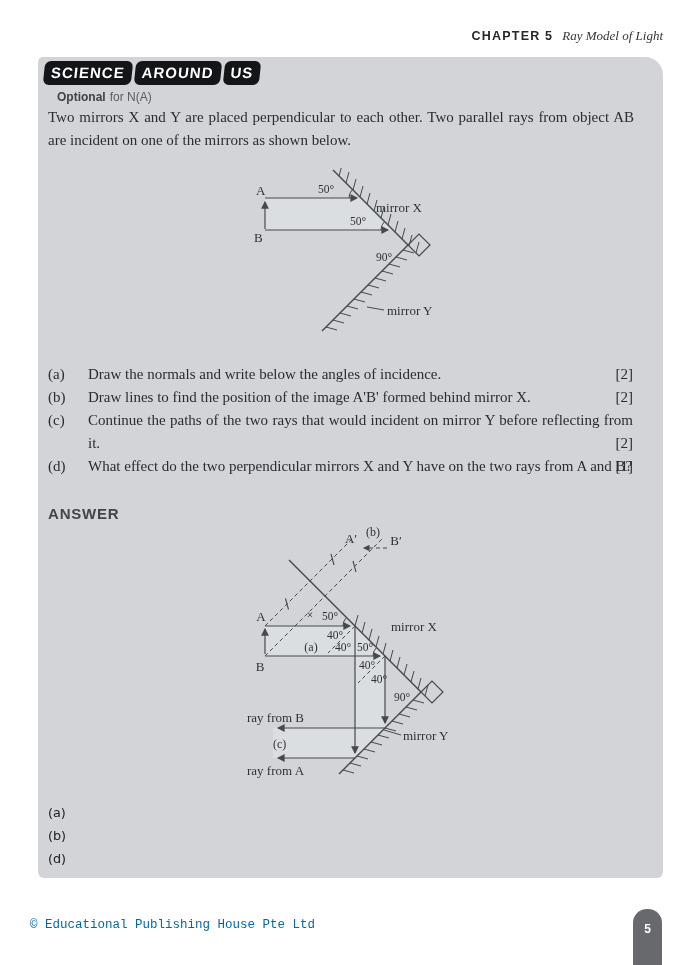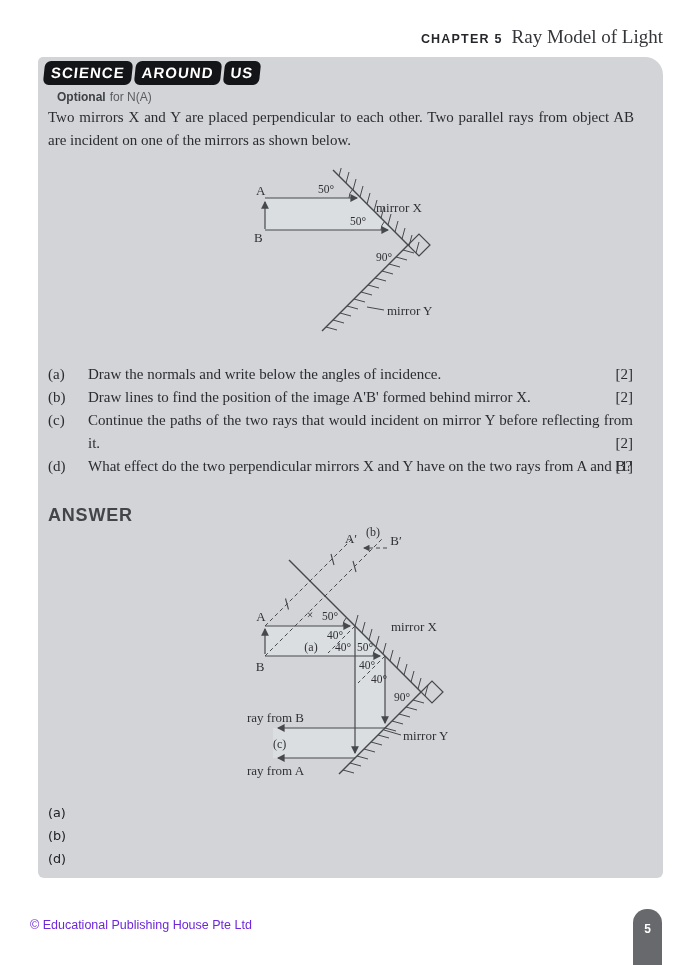--- a/index.html
+++ b/index.html
@@ -2,22 +2,22 @@
 <html><head>
 <meta charset="utf-8">
 <style>
   html,body{margin:0;padding:0;}
   body{width:700px;height:965px;position:relative;background:#ffffff;
        font-family:"Liberation Serif",serif;overflow:hidden;}
 
   .page-header{position:absolute;top:26px;right:37px;white-space:nowrap;}
   .chapter-label{font-family:"Liberation Sans",sans-serif;font-weight:bold;
        font-size:12.5px;letter-spacing:1.2px;color:#26272b;}
-  .chapter-title{font-family:"Liberation Serif",serif;
-       font-size:19px;color:#35363a;margin-left:9px;}
+  .chapter-title{font-family:"Liberation Serif",serif;font-style:italic;
+       font-size:13px;color:#35363a;margin-left:9px;}
 
   .panel{position:absolute;left:38px;top:57px;width:625px;height:821px;
        background:#d2d4d7;border-radius:5px 18px 6px 6px;}
 
   .badge{position:absolute;left:44px;top:61px;transform:skewX(-6deg);}
   .badge span{display:inline-block;background:#141518;color:#ffffff;
        font-family:"Liberation Sans",sans-serif;font-weight:bold;font-size:15px;
        letter-spacing:1px;padding:3px 7px 4px 7px;border-radius:6px;margin-right:3px;
        text-shadow:0 0 1px #000;}
   .optional-line{position:absolute;left:57px;top:90px;
@@ -29,39 +29,39 @@
 
   .questions{position:absolute;left:48px;top:363px;width:585px;
        font-size:15px;line-height:23px;color:#2b2c30;}
   .q-row{position:relative;}
   .q-label{position:absolute;left:0;top:0;}
   .q-text{margin-left:40px;width:545px;text-align:justify;}
   .q-marks{position:absolute;right:0;top:0;}
   .q-row.marks-bottom .q-marks{top:auto;bottom:0;}
 
   .answer-heading{position:absolute;left:48px;top:505px;
-       font-family:"Liberation Sans",sans-serif;font-weight:bold;font-size:18px;
+       font-family:"Liberation Sans",sans-serif;font-weight:bold;font-size:15px;
        letter-spacing:0.8px;color:#434549;}
 
   .answers{position:absolute;left:48px;top:801px;width:605px;
        font-family:"DejaVu Sans",sans-serif;font-size:12.8px;line-height:23px;
        color:#202125;}
   .a-row{display:flex;}
   .a-label{flex:0 0 64px;}
   .a-text{flex:1;}
 
   .diagram1{position:absolute;left:230px;top:168px;}
   .diagram2{position:absolute;left:243px;top:523px;}
   svg text{font-family:"Liberation Serif",serif;fill:#303136;}
   .lbl{font-size:13px;}
   .ang{font-size:11.5px;}
   .tag{font-size:12px;}
 
   .footer-copy{position:absolute;left:30px;top:918px;
-       font-family:Liberation Sans, sans-serif;font-size:12.5px;color:#6d28d9;}
+       font-family:Liberation Mono, monospace;font-size:12.5px;color:#0369a1;}
   .page-tab{position:absolute;left:633px;top:909px;width:29px;height:56px;
        background:#67696d;border-radius:14px 14px 0 0;
        font-family:"Liberation Sans",sans-serif;font-weight:bold;font-size:12px;
        color:#ffffff;text-align:center;box-sizing:border-box;padding-top:13px;}
 </style>
 </head>
 <body>
 
 <div class="page-header">
   <span class="chapter-label">CHAPTER 5</span><span class="chapter-title">Ray Model of Light</span>

